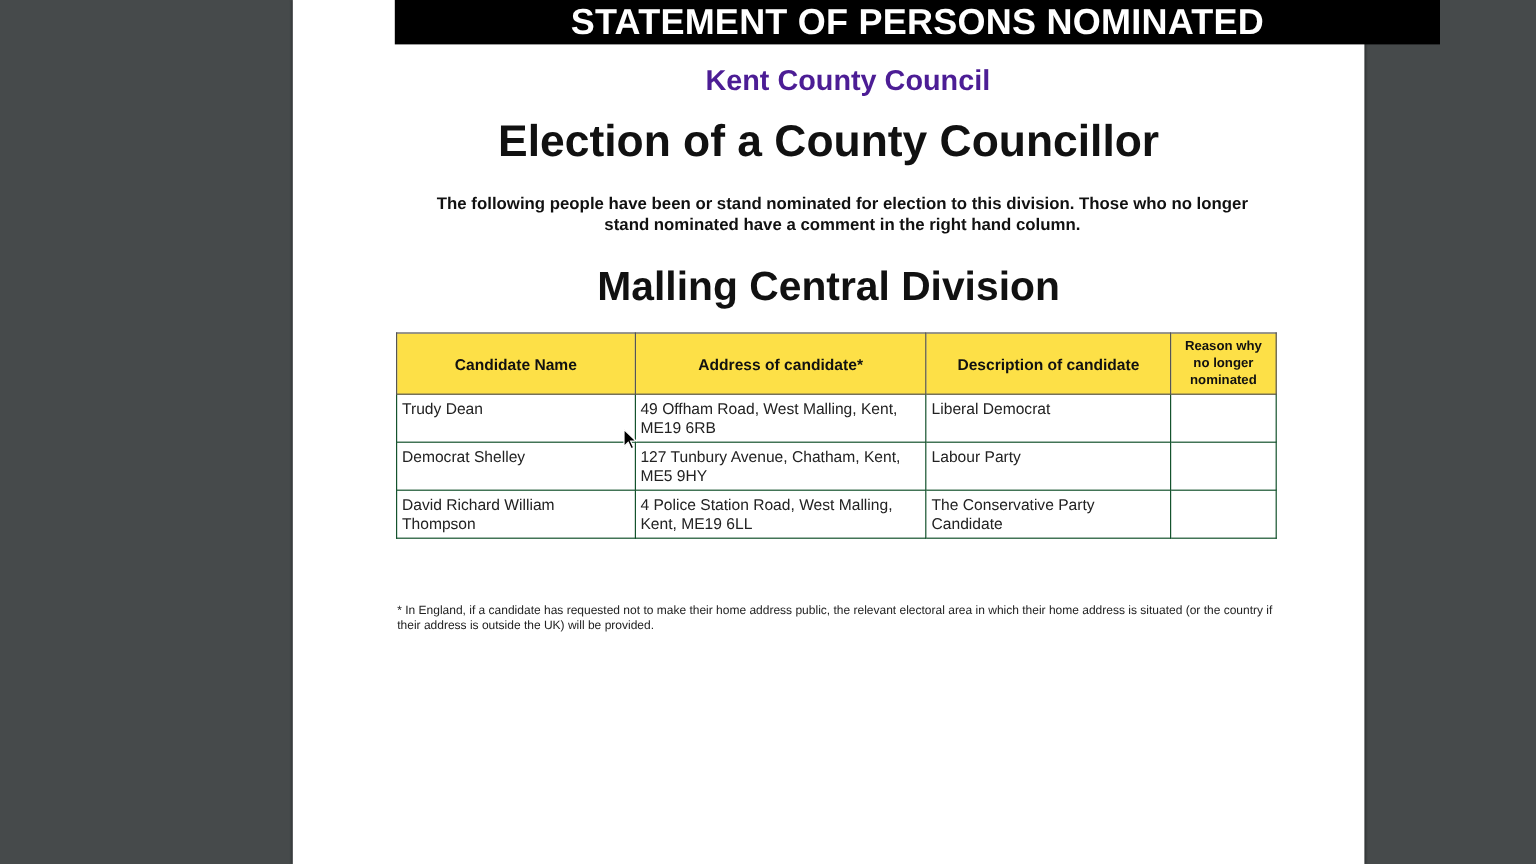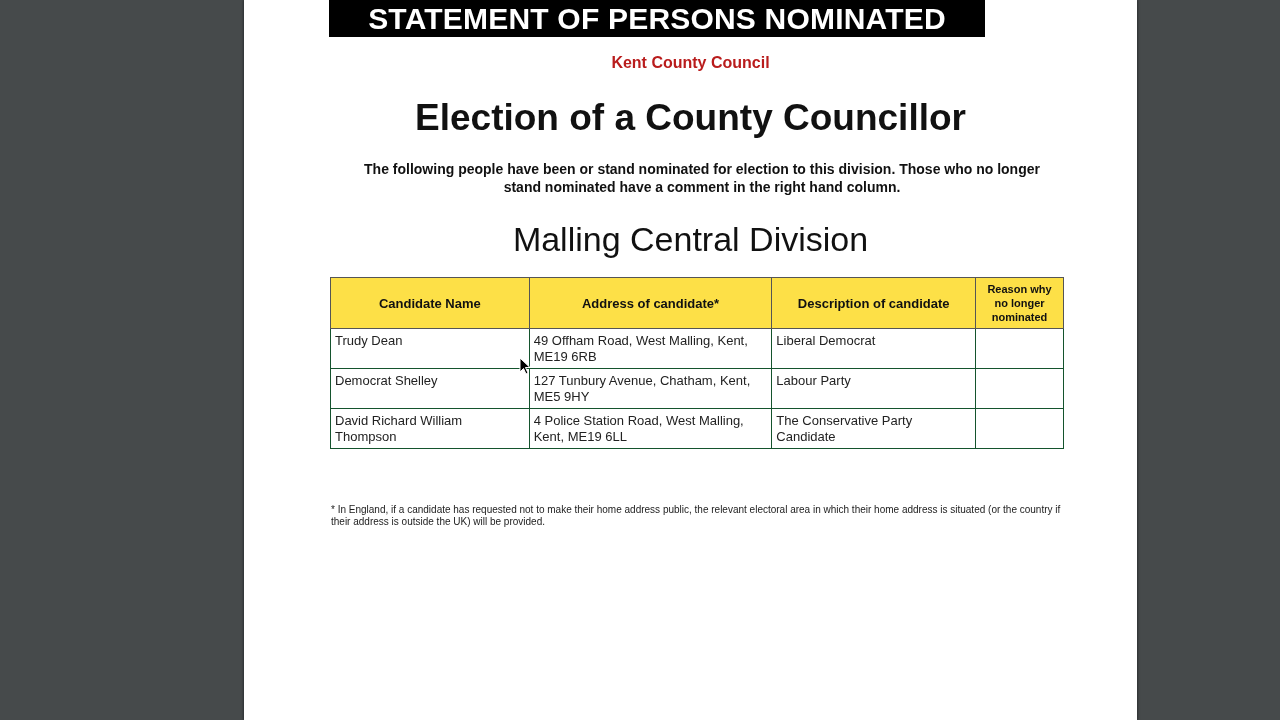--- a/index.html
+++ b/index.html
@@ -8,40 +8,40 @@
     background: #464a4b;
     font-family: "Liberation Sans", sans-serif;
     position: relative;
   }
   .page {
     position: absolute; left: 244px; top: 0; width: 893px; height: 720px;
     background: #ffffff;
     box-shadow: -1px 0 2px #2e3132, 1px 0 2px #2e3132;
   }
   .banner {
-    position: absolute; left: 85px; top: 0; width: 656px; height: 37px;
+    position: absolute; left: 85px; top: 0; width: 871px; height: 37px;
     background: #000; color: #fff;
     font-weight: bold; font-size: 30px; line-height: 37px;
     text-align: center; letter-spacing: 0.2px;
   }
   .council {
-    position: absolute; left: 0; width: 100%; top: 54px;
-    text-align: center; font-weight: bold; font-size: 16px; color: #b91c1c;
+    position: absolute; left: 16px; width: 100%; top: 54px;
+    text-align: center; font-weight: bold; font-size: 24px; color: #4c1d95;
   }
   .election {
     position: absolute; left: 0; width: 100%; top: 97px;
     text-align: center; font-weight: bold; font-size: 37px; color: #111;
   }
   .intro {
     position: absolute; left: 108px; width: 700px; top: 160px;
     text-align: center; font-weight: bold; font-size: 14px; line-height: 18px; color: #111;
   }
   .division {
     position: absolute; left: 0; width: 100%; top: 220px;
-    text-align: center; font-weight: normal; font-size: 34px; color: #111;
+    text-align: center; font-weight: bold; font-size: 34px; color: #111;
   }
   table.cands {
     position: absolute; left: 86px; top: 277px; width: 734px;
     border-collapse: collapse; font-size: 13px; color: #222;
   }
   table.cands th {
     background: #fde047; font-weight: bold; font-size: 13px;
     border: 1px solid #555; height: 50px; padding: 0 4px; text-align: center; color: #111;
   }
   table.cands th.small { font-size: 11px; line-height: 14px; }

